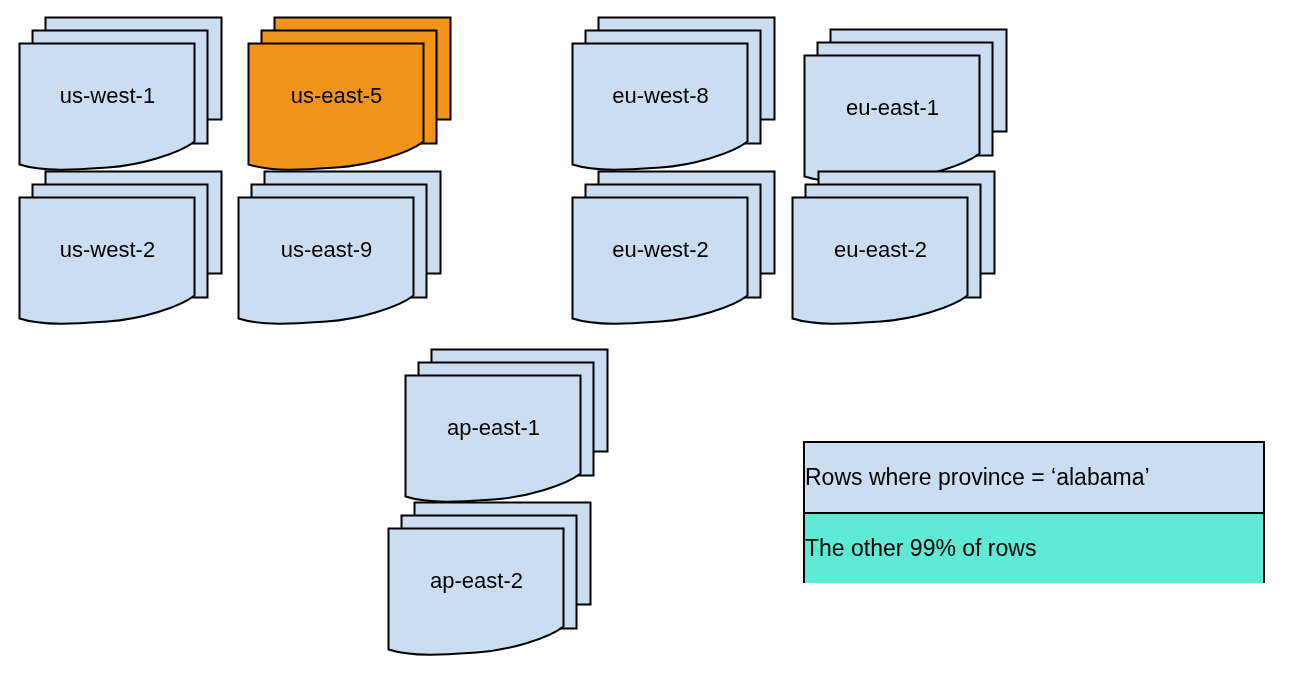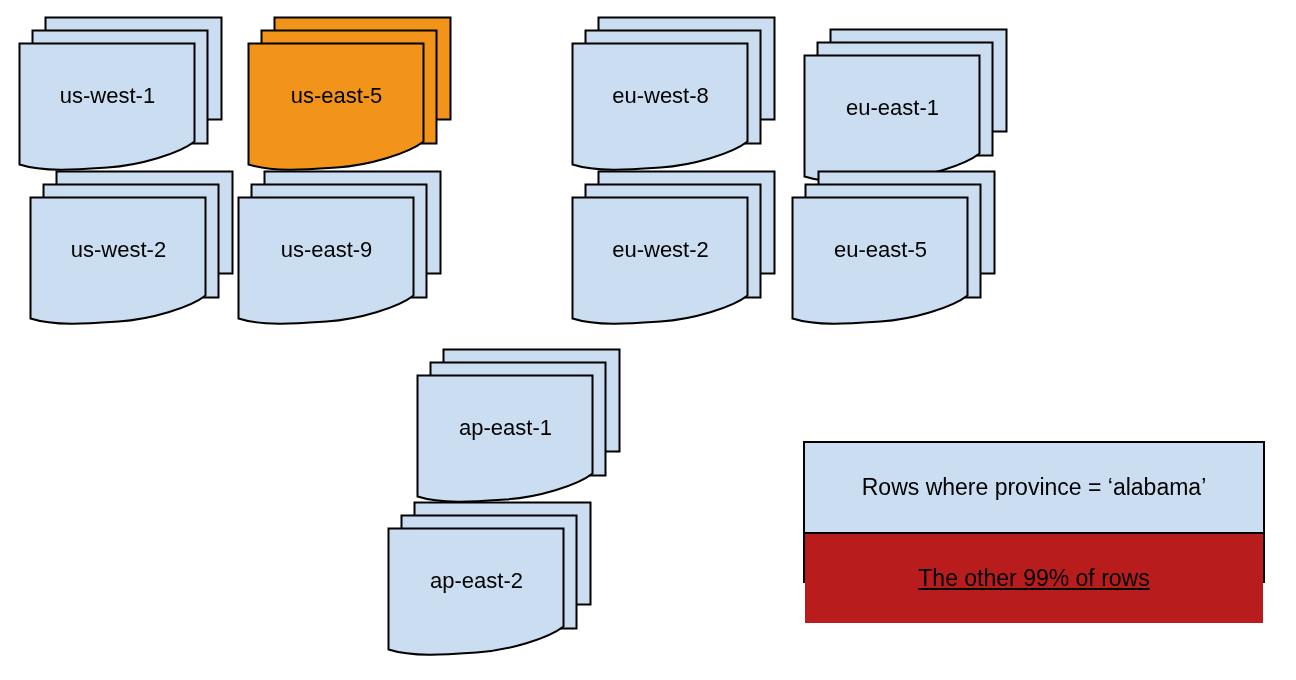--- a/index.html
+++ b/index.html
@@ -43,29 +43,28 @@
   .legend {
     position: absolute;
     left: 803px;
     top: 441px;
     width: 462px;
     height: 142px;
     border: 2px solid #000000;
     box-sizing: border-box;
   }
   .legend-row {
-    height: 89px;
+    height: 69px;
     display: flex;
     align-items: center;
-    justify-content: center;
     font-size: 23px;
     color: #000000;
   }
   .legend-row.alabama { background: #cbddf1; }
-  .legend-row.other   { background: #b91c1c; border-top: 2px solid #000000; text-decoration: underline; }
+  .legend-row.other   { background: #5eead4; border-top: 2px solid #000000; }
 </style>
 </head>
 <body>
 
 <div class="canvas">
 
   <div class="stack" style="left:18px; top:16px;">
     <svg width="205" height="157" viewBox="0 0 205 157">
       <rect class="page" x="27.5" y="1.5" width="176" height="102"></rect>
       <rect class="page" x="14.5" y="14.5" width="175" height="113"></rect>
@@ -94,21 +93,21 @@
 
   <div class="stack" style="left:803px; top:28px;">
     <svg width="205" height="157" viewBox="0 0 205 157">
       <rect class="page" x="27.5" y="1.5" width="176" height="102"></rect>
       <rect class="page" x="14.5" y="14.5" width="175" height="113"></rect>
       <path class="page" transform="translate(1.5 27.5)" d="M0 0 H175 V98 C160 110 120 122 88 124 C60 126 25 129 0 121 Z"></path>
     </svg>
     <div class="stack-label">eu-east-1</div>
   </div>
 
-  <div class="stack" style="left:18px; top:170px;margin-left:11px;">
+  <div class="stack" style="left:18px; top:170px;">
     <svg width="205" height="157" viewBox="0 0 205 157">
       <rect class="page" x="27.5" y="1.5" width="176" height="102"></rect>
       <rect class="page" x="14.5" y="14.5" width="175" height="113"></rect>
       <path class="page" transform="translate(1.5 27.5)" d="M0 0 H175 V98 C160 110 120 122 88 124 C60 126 25 129 0 121 Z"></path>
     </svg>
     <div class="stack-label">us-west-2</div>
   </div>
 
   <div class="stack" style="left:237px; top:170px;">
     <svg width="205" height="157" viewBox="0 0 205 157">
@@ -127,24 +126,24 @@
     </svg>
     <div class="stack-label">eu-west-2</div>
   </div>
 
   <div class="stack" style="left:791px; top:170px;">
     <svg width="205" height="157" viewBox="0 0 205 157">
       <rect class="page" x="27.5" y="1.5" width="176" height="102"></rect>
       <rect class="page" x="14.5" y="14.5" width="175" height="113"></rect>
       <path class="page" transform="translate(1.5 27.5)" d="M0 0 H175 V98 C160 110 120 122 88 124 C60 126 25 129 0 121 Z"></path>
     </svg>
-    <div class="stack-label">eu-east-5</div>
+    <div class="stack-label">eu-east-2</div>
   </div>
 
-  <div class="stack" style="left:416px; top:348px;">
+  <div class="stack" style="left:404px; top:348px;">
     <svg width="205" height="157" viewBox="0 0 205 157">
       <rect class="page" x="27.5" y="1.5" width="176" height="102"></rect>
       <rect class="page" x="14.5" y="14.5" width="175" height="113"></rect>
       <path class="page" transform="translate(1.5 27.5)" d="M0 0 H175 V98 C160 110 120 122 88 124 C60 126 25 129 0 121 Z"></path>
     </svg>
     <div class="stack-label">ap-east-1</div>
   </div>
 
   <div class="stack" style="left:387px; top:501px;text-align:center;">
     <svg width="205" height="157" viewBox="0 0 205 157">

